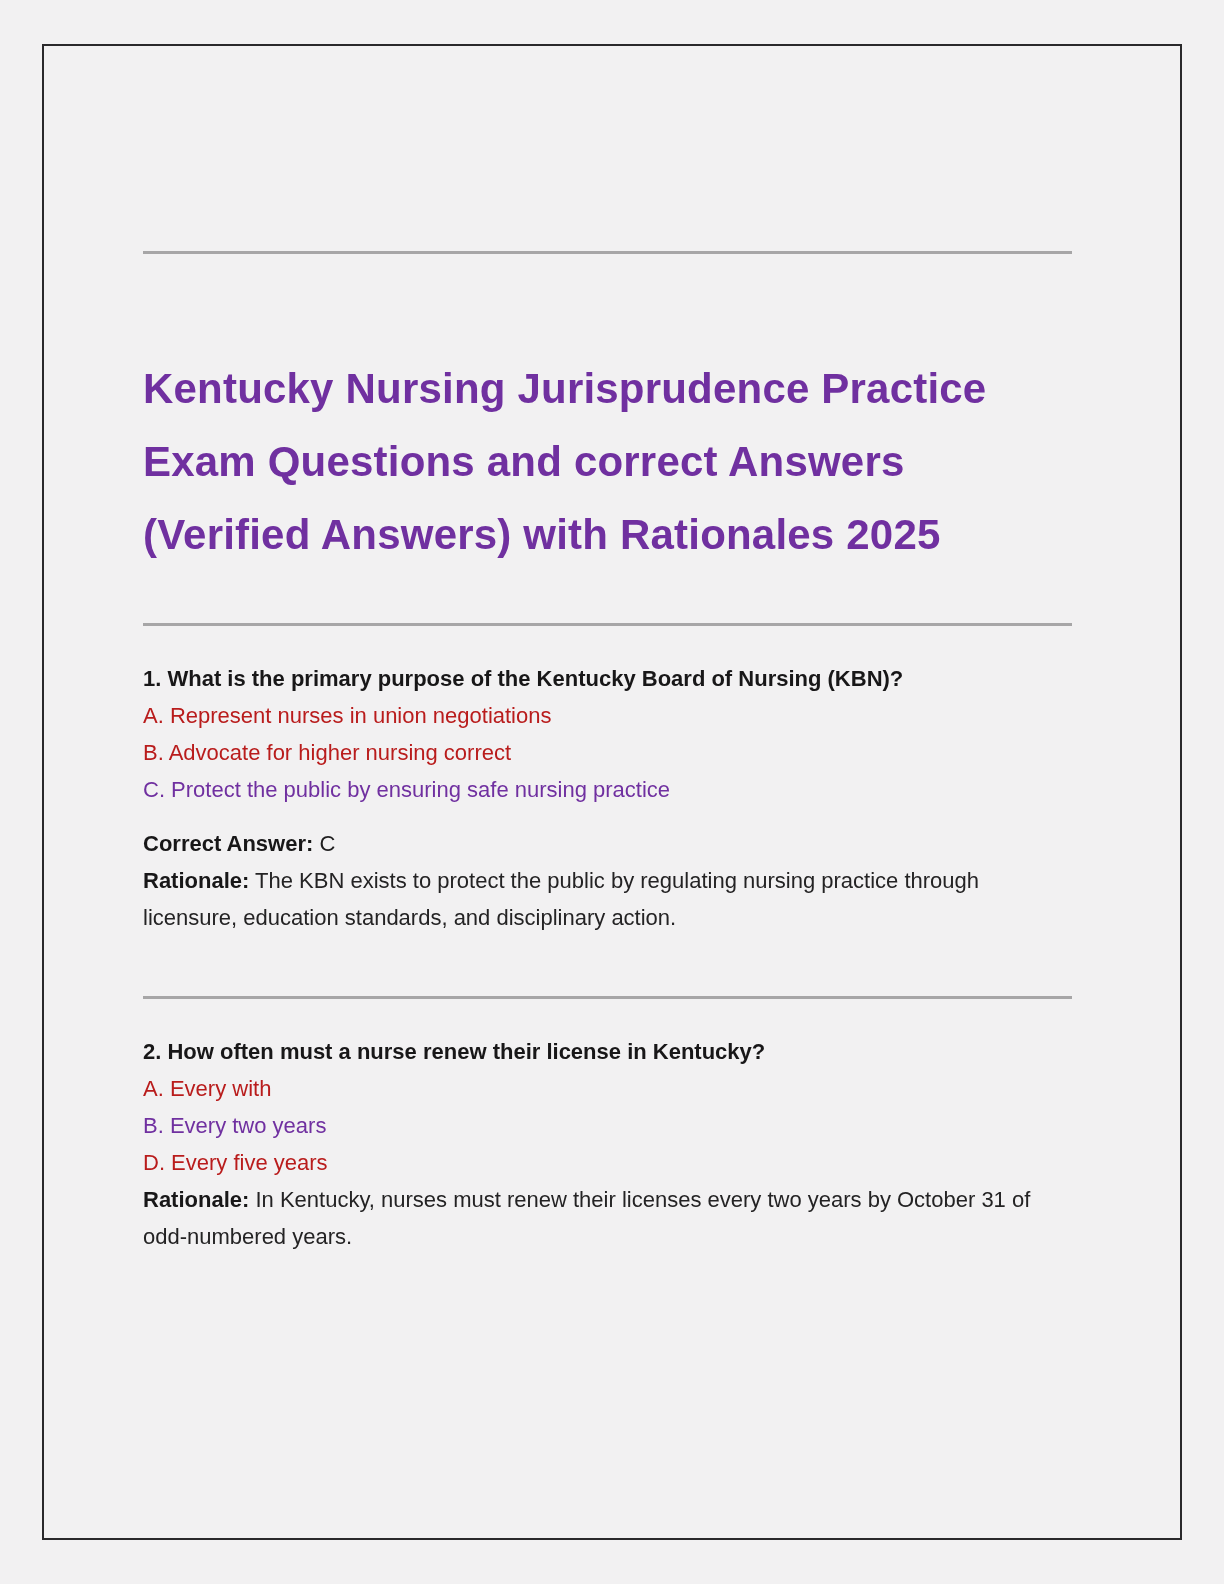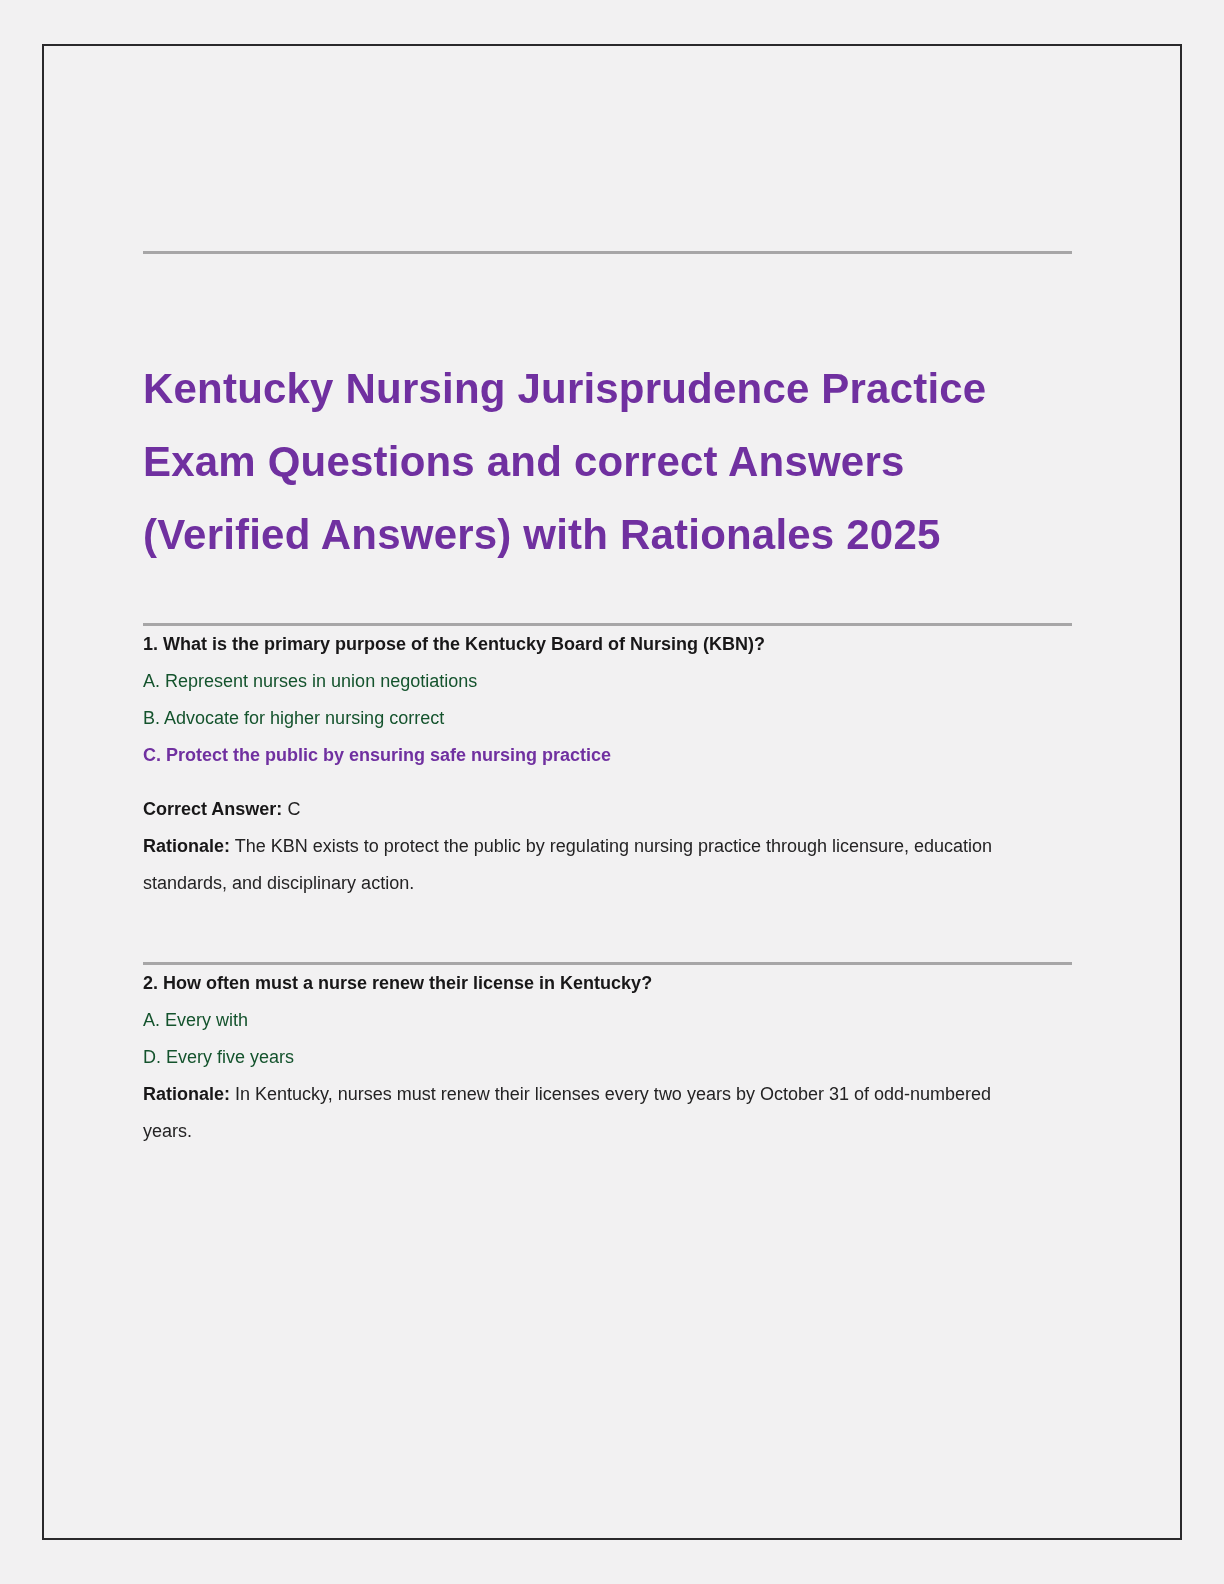--- a/index.html
+++ b/index.html
@@ -48,36 +48,37 @@
     margin-top: 98px;
     font-size: 42px;
     line-height: 73px;
     font-weight: bold;
     color: #7030a0;
     letter-spacing: 0.2px;
     max-width: 935px;
   }
 
   .question {
-    font-size: 18px;
+    margin-top: 34px;
+    font-size: 22px;
     line-height: 37px;
   }
 
   .q-title {
     font-weight: bold;
     color: #181718;
   }
 
   .option {
-    color: #14532d;
+    color: #b91c1c;
   }
 
   .option.correct {
     color: #7030a0;
-    font-weight: bold;
+    font-weight: normal;
   }
 
   .answer-line {
     margin-top: 17px;
   }
 
   .bold {
     font-weight: bold;
     color: #181718;
   }
@@ -114,20 +115,21 @@
         <span class="bold">Rationale:</span>
         <span>The KBN exists to protect the public by regulating nursing practice through licensure, education standards, and disciplinary action.</span>
       </p>
     </section>
 
     <div class="rule rule-between"></div>
 
     <section class="question">
       <p class="q-title">2. How often must a nurse renew their license in Kentucky?</p>
       <p class="option">A. Every with</p>
+      <p class="option correct">B. Every two years</p>
       <p class="option">D. Every five years</p>
       <p class="rationale">
         <span class="bold">Rationale:</span>
         <span>In Kentucky, nurses must renew their licenses every two years by October 31 of odd-numbered years.</span>
       </p>
     </section>
 
   </div>
 </div>
 

